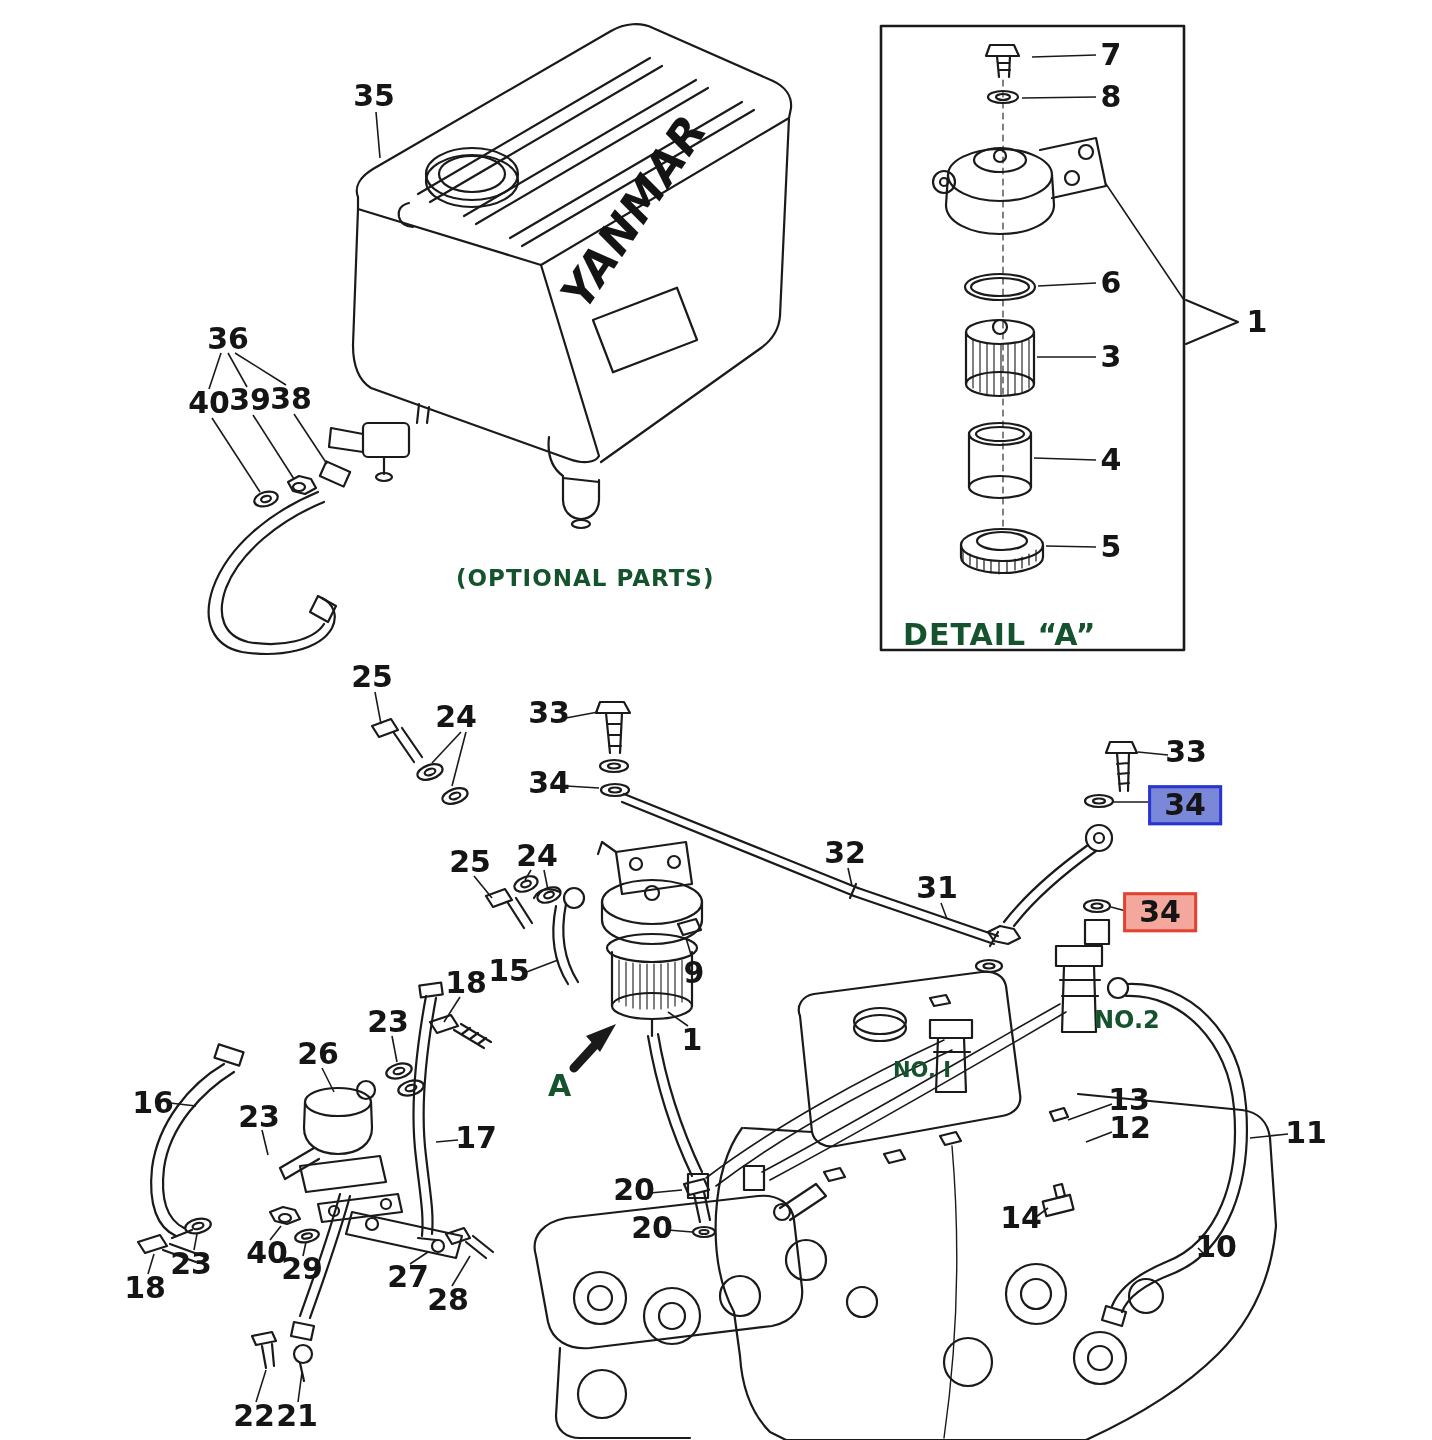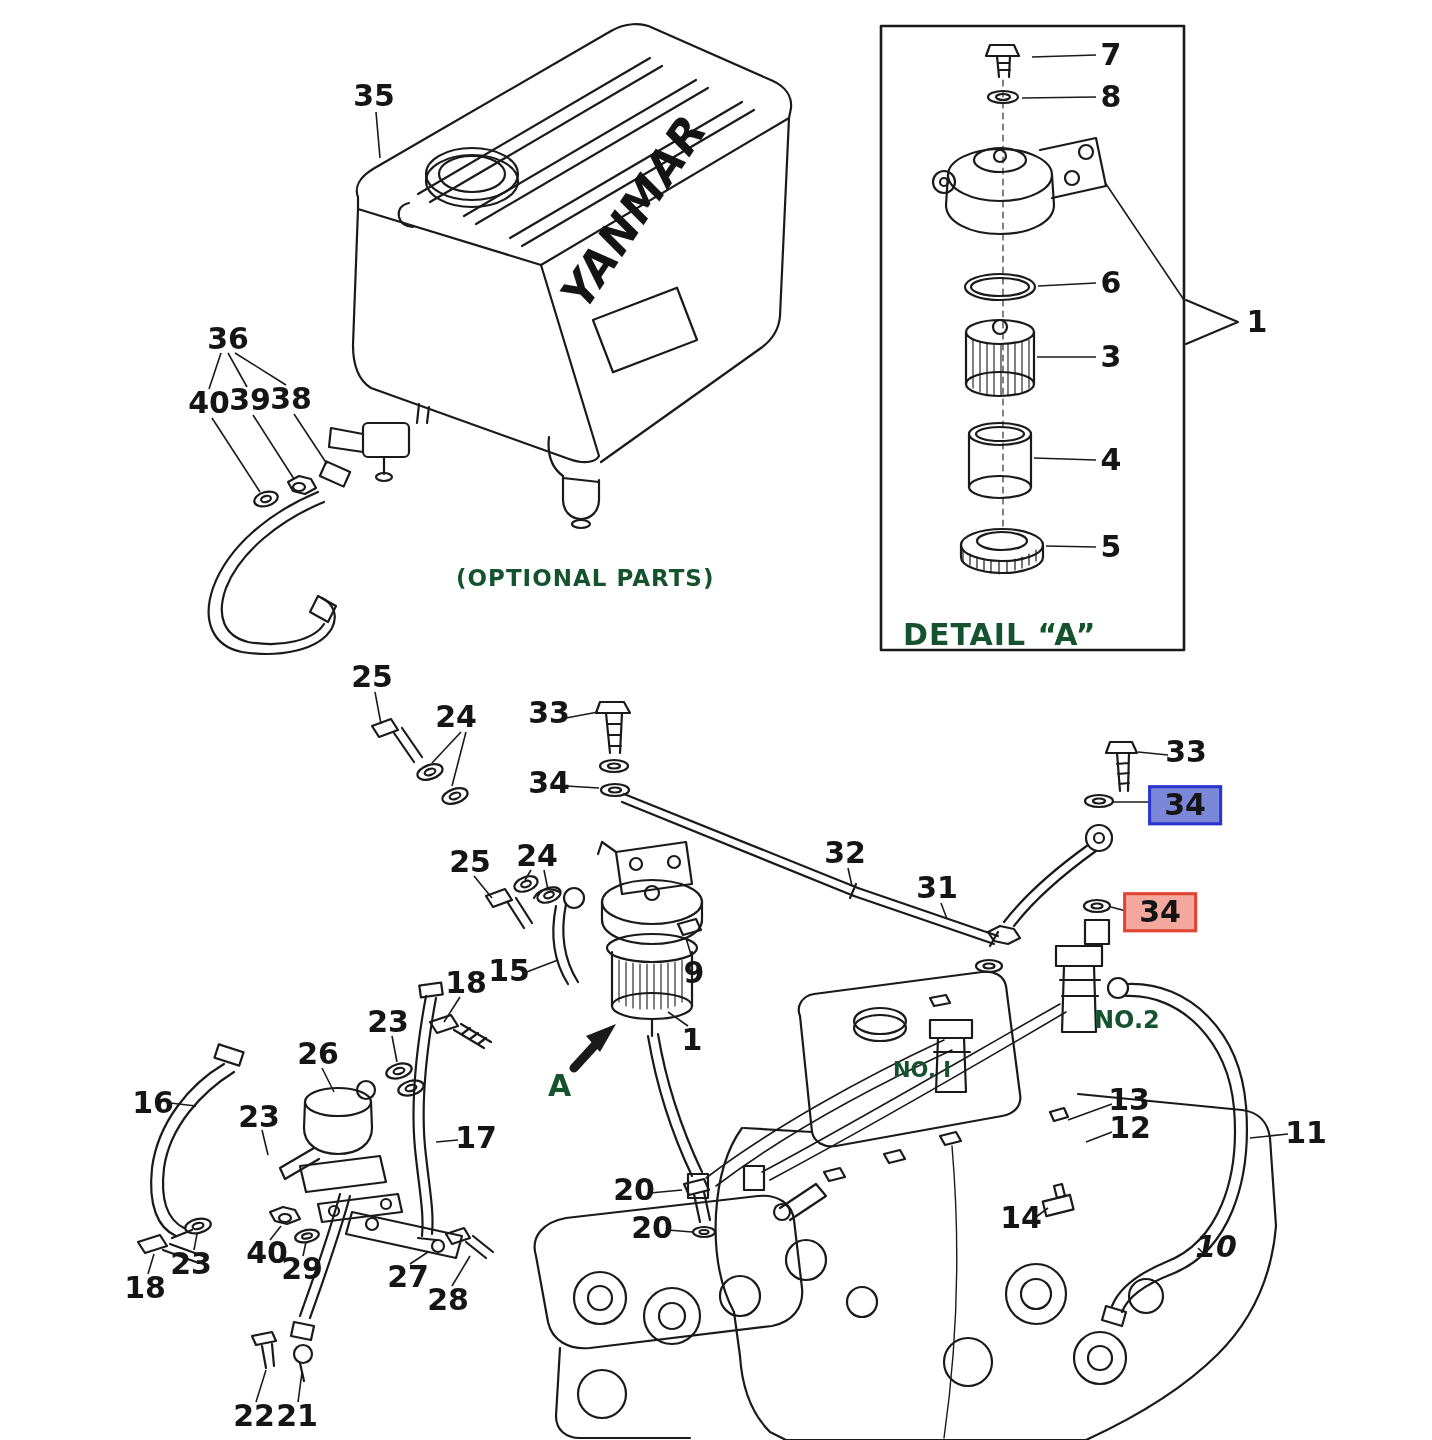--- a/index.html
+++ b/index.html
@@ -368,21 +368,21 @@
       <div class="part-label" style="left: 318px; top: 1054px;">26</div>
       <div class="part-label" style="left: 153px; top: 1103px;">16</div>
       <div class="part-label" style="left: 259px; top: 1117px;">23</div>
       <div class="part-label" style="left: 476px; top: 1138px;">17</div>
       <div class="part-label" style="left: 1129px; top: 1100px;">13</div>
       <div class="part-label" style="left: 1130px; top: 1128px;">12</div>
       <div class="part-label" style="left: 1306px; top: 1133px;">11</div>
       <div class="part-label" style="left: 634px; top: 1190px;">20</div>
       <div class="part-label" style="left: 652px; top: 1228px;">20</div>
       <div class="part-label" style="left: 1021px; top: 1218px;">14</div>
-      <div class="part-label" style="left: 1216px; top: 1247px; font-style: italic;">10</div>
+      <div class="part-label" style="left: 1216px; top: 1247px;">10</div>
       <div class="part-label" style="left: 267px; top: 1253px;">40</div>
       <div class="part-label" style="left: 302px; top: 1269px;">29</div>
       <div class="part-label" style="left: 408px; top: 1277px;">27</div>
       <div class="part-label" style="left: 448px; top: 1300px; text-align: center;">28</div>
       <div class="part-label" style="left: 145px; top: 1288px;">18</div>
       <div class="part-label" style="left: 191px; top: 1264px;">23</div>
       <div class="part-label" style="left: 254px; top: 1416px;">22</div>
       <div class="part-label" style="left: 297px; top: 1416px;">21</div>
       <div class="part-label hl" style="left: 1185px; top: 805px; background: rgb(123, 135, 217); border-color: rgb(42, 53, 208);">34</div>
       <div class="part-label hl" style="left: 1160px; top: 912px; background: rgb(244, 168, 157); border-color: rgb(224, 67, 48);">34</div>

